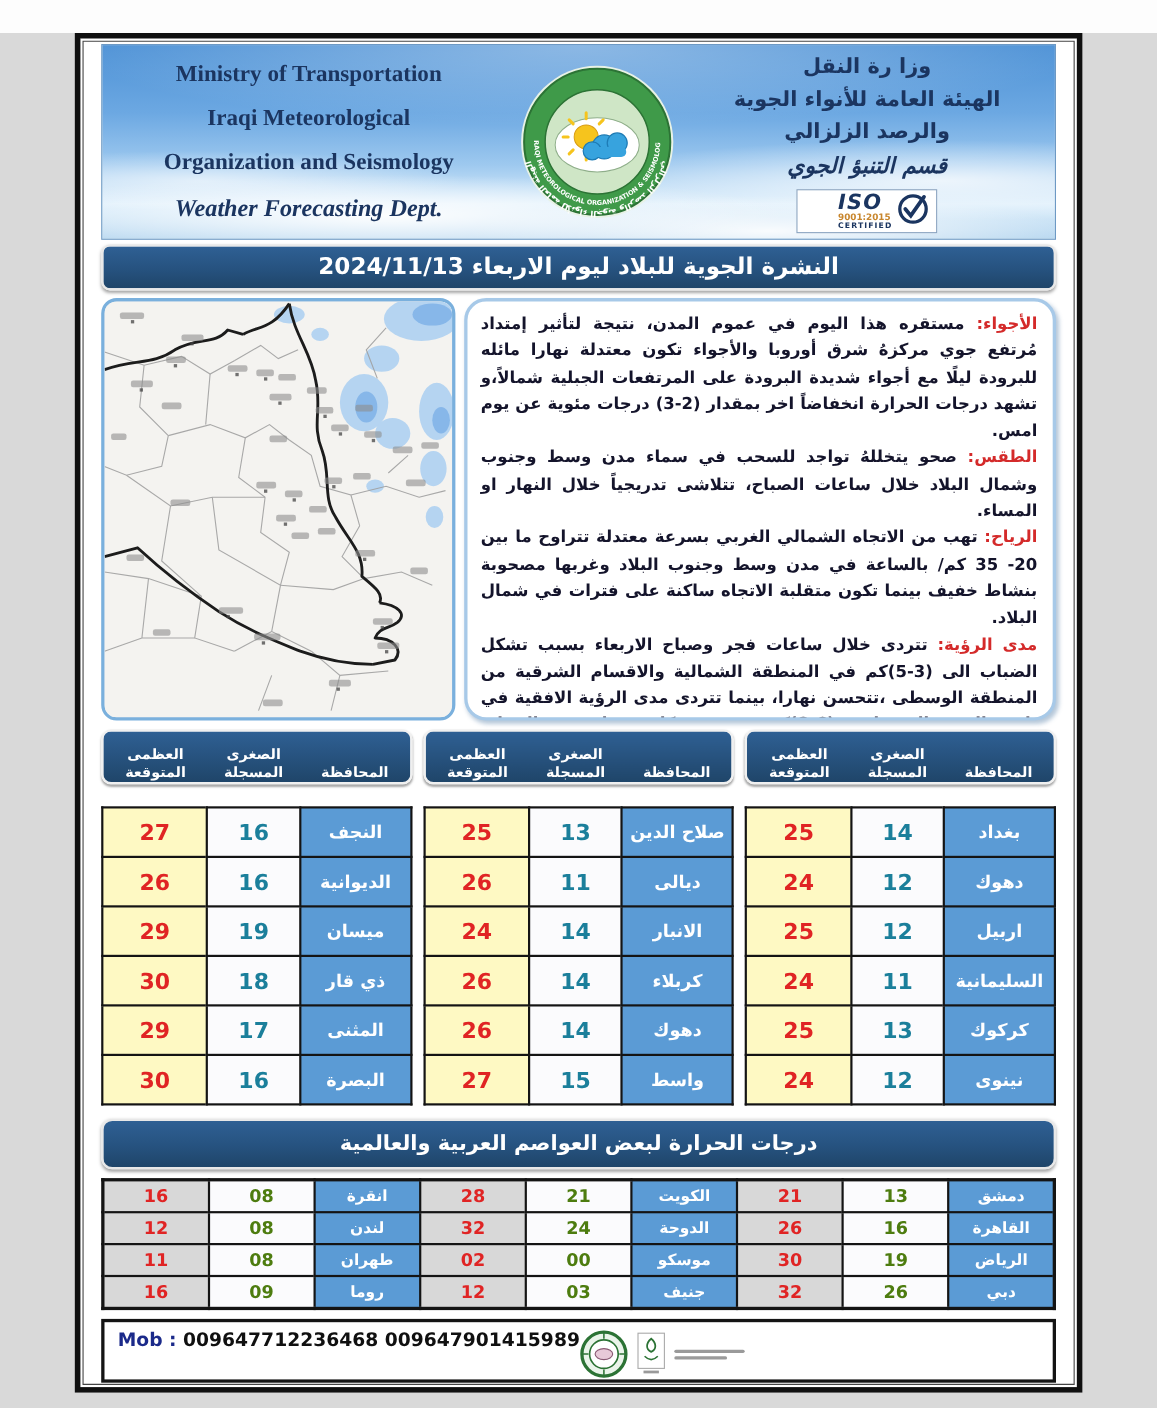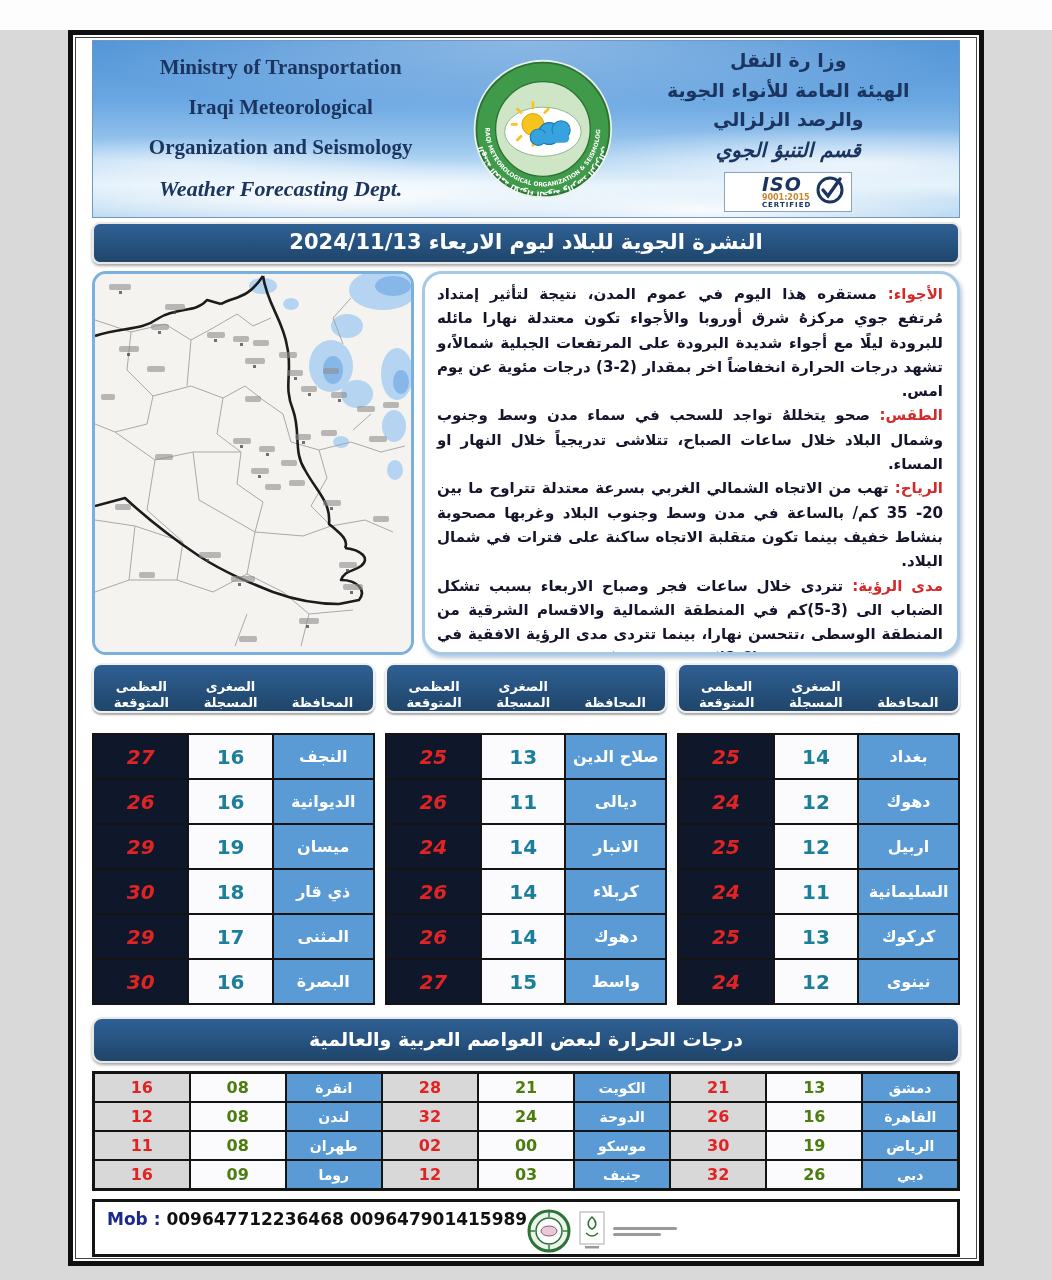--- a/index.html
+++ b/index.html
@@ -73,21 +73,21 @@
   }
   .thead .th{white-space:pre-line;line-height:1.25;}
   .th-city{width:36%;}.th-min{width:30%;}.th-max{width:34%;}
   table.temps{width:100%;border-collapse:collapse;table-layout:fixed;direction:rtl;}
   table.temps td{
     border:2px solid #141414;height:43px;text-align:center;vertical-align:middle;
     font-weight:bold;padding:0;
   }
   td.c-city{width:36%;background:#5b9bd5;color:#fff;font-size:16px;}
   td.c-min{width:30%;background:#fbfbfd;color:#1b7f9b;font-size:20px;}
-  td.c-max{width:34%;background:#0f172a;color:#e02424;font-size:20px;font-style:italic;}
+  td.c-max{width:34%;background:#fef9c3;color:#e02424;font-size:20px;}
   
   .sec-bar{margin-top:12px;height:42px;line-height:40px;font-size:19px;flex:0 0 auto;border-radius:10px;}
   table.caps{
     width:100%;border-collapse:collapse;table-layout:fixed;direction:rtl;margin-top:8px;
     border:3px solid #141414;
   }
   table.caps td{
     border:2px solid #141414;height:27px;text-align:center;vertical-align:middle;
     font-weight:bold;padding:0;
   }

